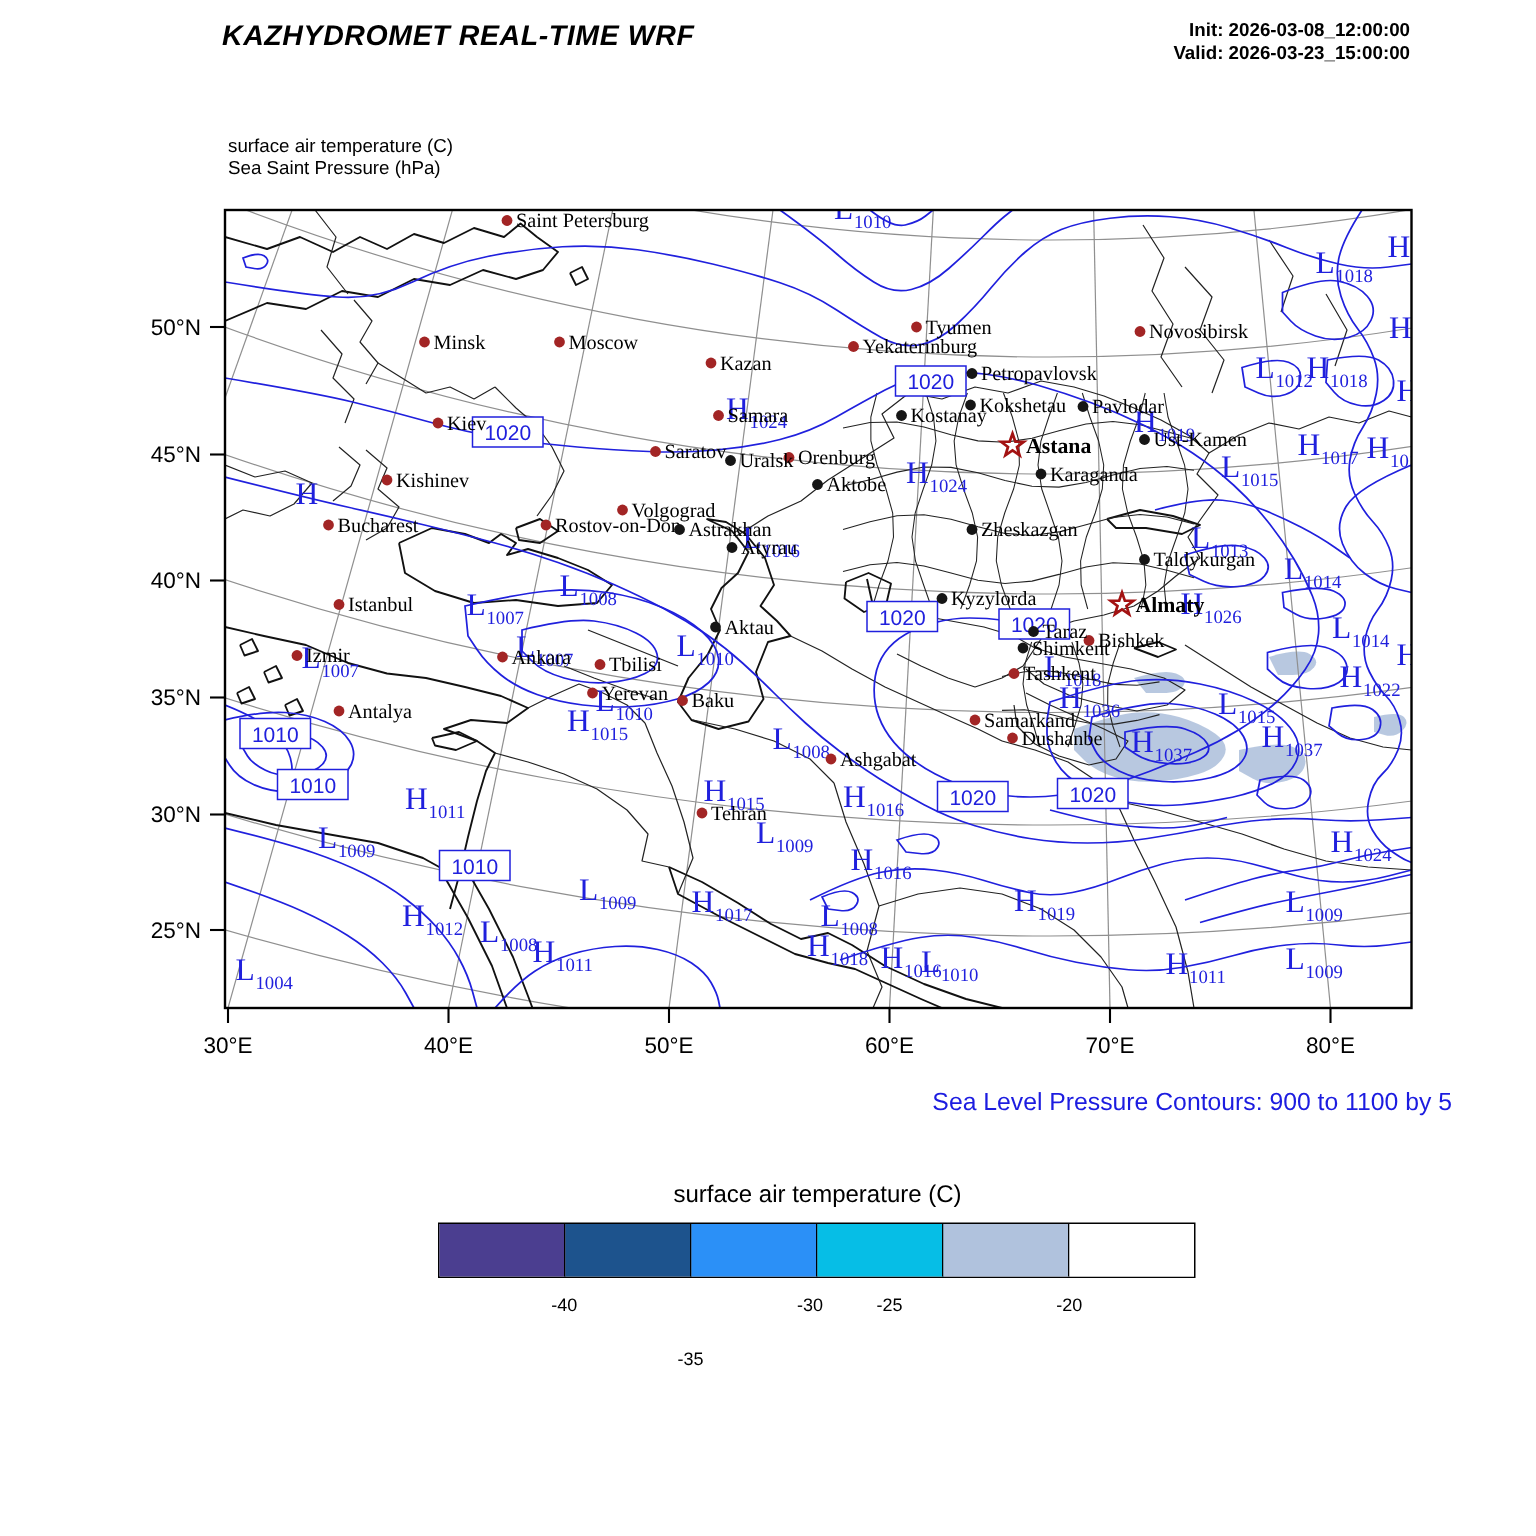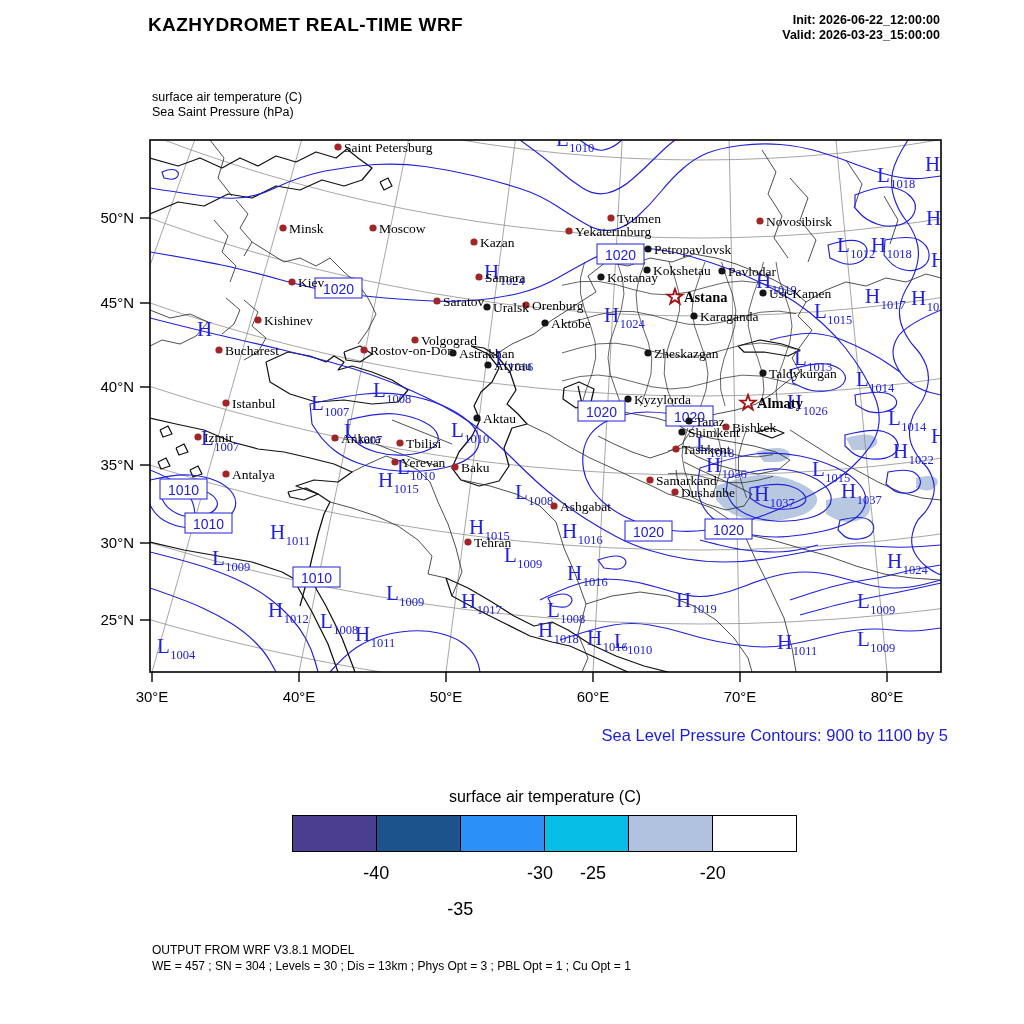--- a/index.html
+++ b/index.html
@@ -1,42 +1,42 @@
 <!DOCTYPE html>
 <html><head>
 <meta charset="utf-8">
 <style>
   html,body{margin:0;padding:0;background:#ffffff;}
   .page{position:relative;width:1024px;height:1024px;background:#fff;overflow:hidden;
         font-family:"Liberation Sans",sans-serif;color:#000;}
-  .title{position:absolute;left:148px;top:14px;font-size:19px;font-weight:bold;letter-spacing:.4px;}
+  .title{position:absolute;left:148px;top:14px;font-size:19px;font-weight:bold;letter-spacing:.4px;font-style:italic;}
   .stamps{position:absolute;right:84px;top:13px;text-align:right;font-size:12.5px;font-weight:bold;line-height:15px;}
   .fields{position:absolute;left:152px;top:90px;font-size:12.5px;line-height:15px;}
-  .caption{position:absolute;left:0;top:726px;width:948px;text-align:right;font-size:16.5px;color:#1c1ce0;}
+  .caption{position:absolute;left:0;top:726px;width:948px;text-align:right;font-size:16.5px;color:#1c1ce0;padding-left:20px;}
   .cb-title{position:absolute;left:0;top:788px;width:1090px;text-align:center;font-size:16px;color:#000;}
   .cb-bar{position:absolute;left:292px;top:815px;width:505px;height:37px;display:flex;border:1px solid #000;box-sizing:border-box;}
   .cb-cell{flex:1;border-right:1px solid #000;}
   .cb-cell:last-child{border-right:none;}
-  .cb-ticks{position:absolute;left:0;top:863px;width:944px;height:24px;font-size:18px;}
+  .cb-ticks{position:absolute;left:0;top:863px;width:944px;height:24px;font-size:12px;}
   .cb-ticks span{position:absolute;transform:translateX(-50%);}
   .footer{position:absolute;left:152px;top:942px;font-size:12px;line-height:16px;}
   svg text{font-family:"Liberation Sans",sans-serif;}
   text.city{font-family:"Liberation Serif",serif;font-size:13.5px;fill:#000;}
   text.city.b{font-weight:bold;font-size:14.5px;}
   text.pl{fill:#2020dd;font-family:"Liberation Serif",serif;}
   text.axis{font-size:15px;fill:#000;}
   text.boxlab{font-size:14px;fill:#2020dd;}
 </style>
 </head>
 <body>
 
 <div class="page">
   <div class="title">KAZHYDROMET REAL-TIME WRF</div>
   <div class="stamps">
-    <div>Init: 2026-06-22_12:00:00</div>
+    <div>Init: 2026-03-08_12:00:00</div>
     <div>Valid: 2026-03-23_15:00:00</div>
   </div>
   <div class="fields">
     <div>surface air temperature   (C)</div>
     <div>Sea Saint Pressure   (hPa)</div>
   </div>
 
   <svg id="mapsvg" width="1024" height="1024" viewBox="0 0 1024 1024" style="position:absolute;left:0;top:0;">
       <defs>
         <clipPath id="mapclip">
@@ -488,17 +488,13 @@
       <div class="cb-cell" style="background: rgb(255, 255, 255);"></div>
     </div>
   <div class="cb-ticks" id="cbticks">
       <span style="left: 376.167px;">-40</span>
       <span style="left: 460.333px; margin-top: 36px;">-35</span>
       <span style="left: 540px;">-30</span>
       <span style="left: 593px;">-25</span>
       <span style="left: 712.833px;">-20</span>
     </div>
 
-  <div class="footer">
-    <div>OUTPUT FROM WRF V3.8.1 MODEL</div>
-    <div>WE = 457 ; SN = 304 ; Levels = 30 ; Dis = 13km ; Phys Opt = 3 ; PBL Opt = 1 ; Cu Opt = 1</div>
-  </div>
 </div>
 
 </body></html>

